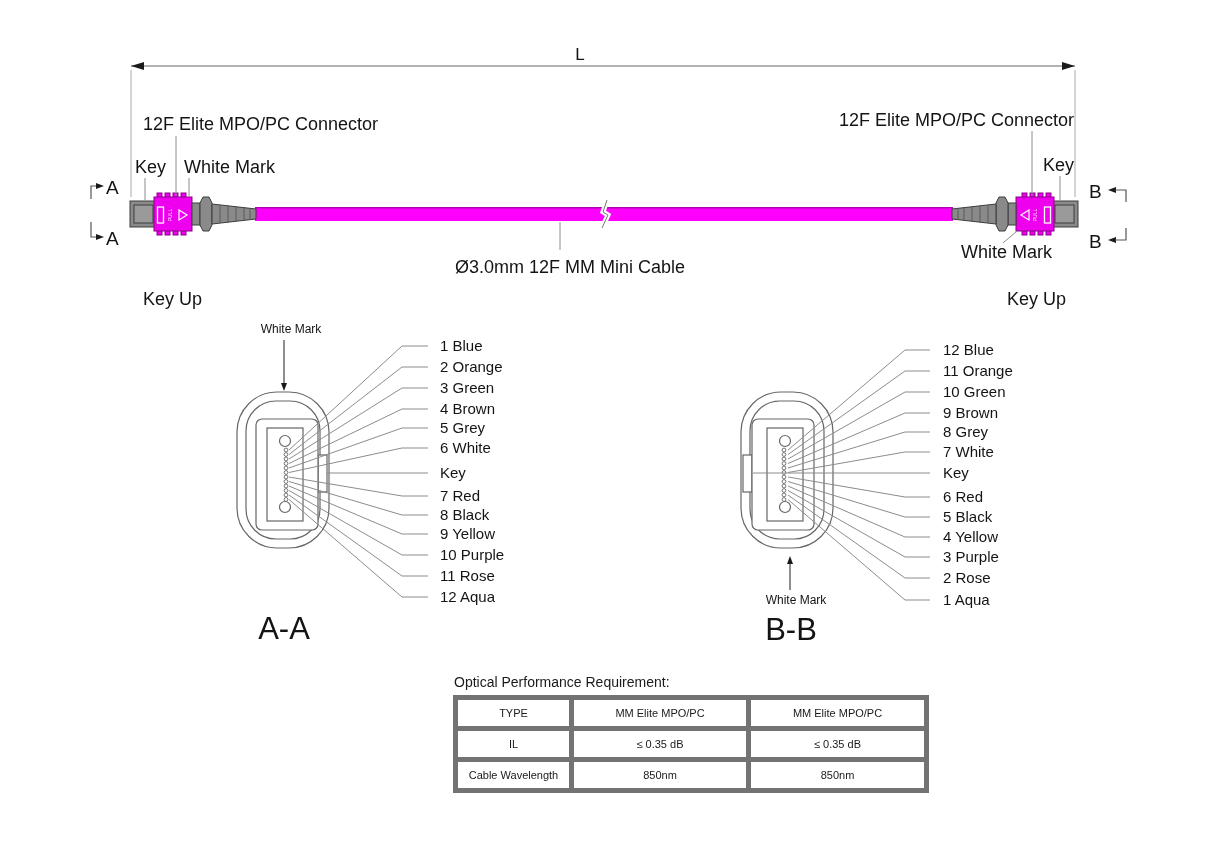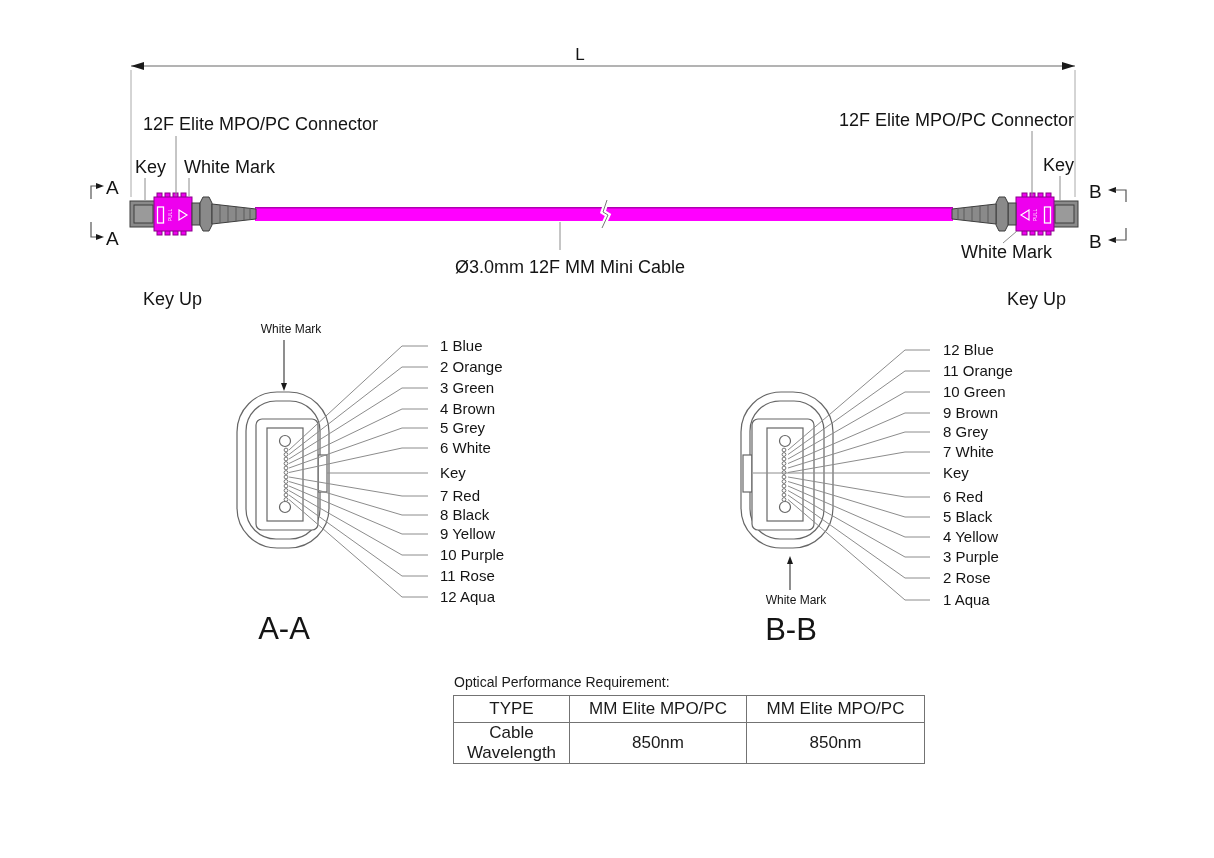--- a/index.html
+++ b/index.html
@@ -3,22 +3,22 @@
 <meta charset="utf-8">
 <style>
   html,body{margin:0;padding:0;background:#ffffff;}
   #stage{position:relative;width:1214px;height:858px;background:#ffffff;
          font-family:"Liberation Sans",sans-serif;color:#111;overflow:hidden;}
   #art{position:absolute;left:0;top:0;}
   svg text{fill:#141414;}
   .perf{position:absolute;left:417px;top:674px;width:474px;padding-left:36px;}
   .perf-title{font-size:14px;color:#1a1a1a;margin:0 0 5px 1px;}
   .perf table{border-collapse:collapse;table-layout:fixed;width:471px;}
-  .perf td{border:1px solid #737373;height:26px;text-align:center;
-           font-size:17px;color:#1a1a1a;padding:0 2px;}
+  .perf td{border:5px solid #737373;height:26px;text-align:center;
+           font-size:11px;color:#1a1a1a;padding:0 2px;}
   .perf col.c1{width:116px}.perf col.c2{width:177px}.perf col.c3{width:178px}
 </style>
 </head>
 <body>
 
 <div id="stage">
 
 <svg id="art" width="1214" height="858" viewBox="0 0 1214 858">
   <defs>
 
@@ -219,20 +219,25 @@
           <col class="c2">
           <col class="c3">
         </colgroup>
     <tbody>
       <tr>
         <td>TYPE</td>
         <td>MM Elite MPO/PC</td>
         <td>MM Elite MPO/PC</td>
       </tr>
       <tr>
+        <td>IL</td>
+        <td>≤ 0.35 dB</td>
+        <td>≤ 0.35 dB</td>
+      </tr>
+      <tr>
         <td>Cable Wavelength</td>
         <td>850nm</td>
         <td>850nm</td>
       </tr>
     </tbody>
   </table>
 </div>
 
 </div>
 

